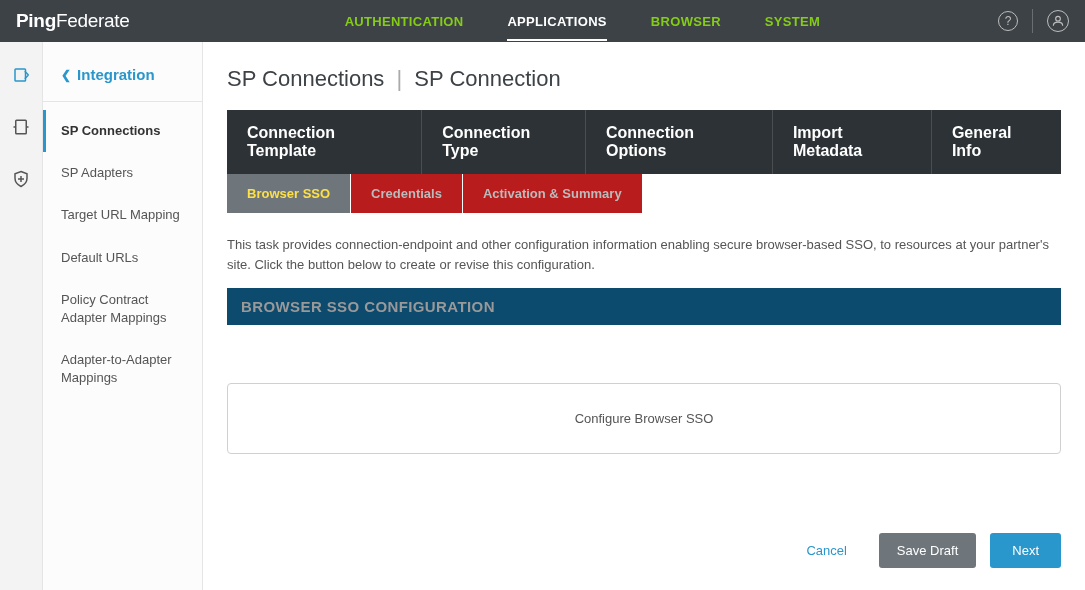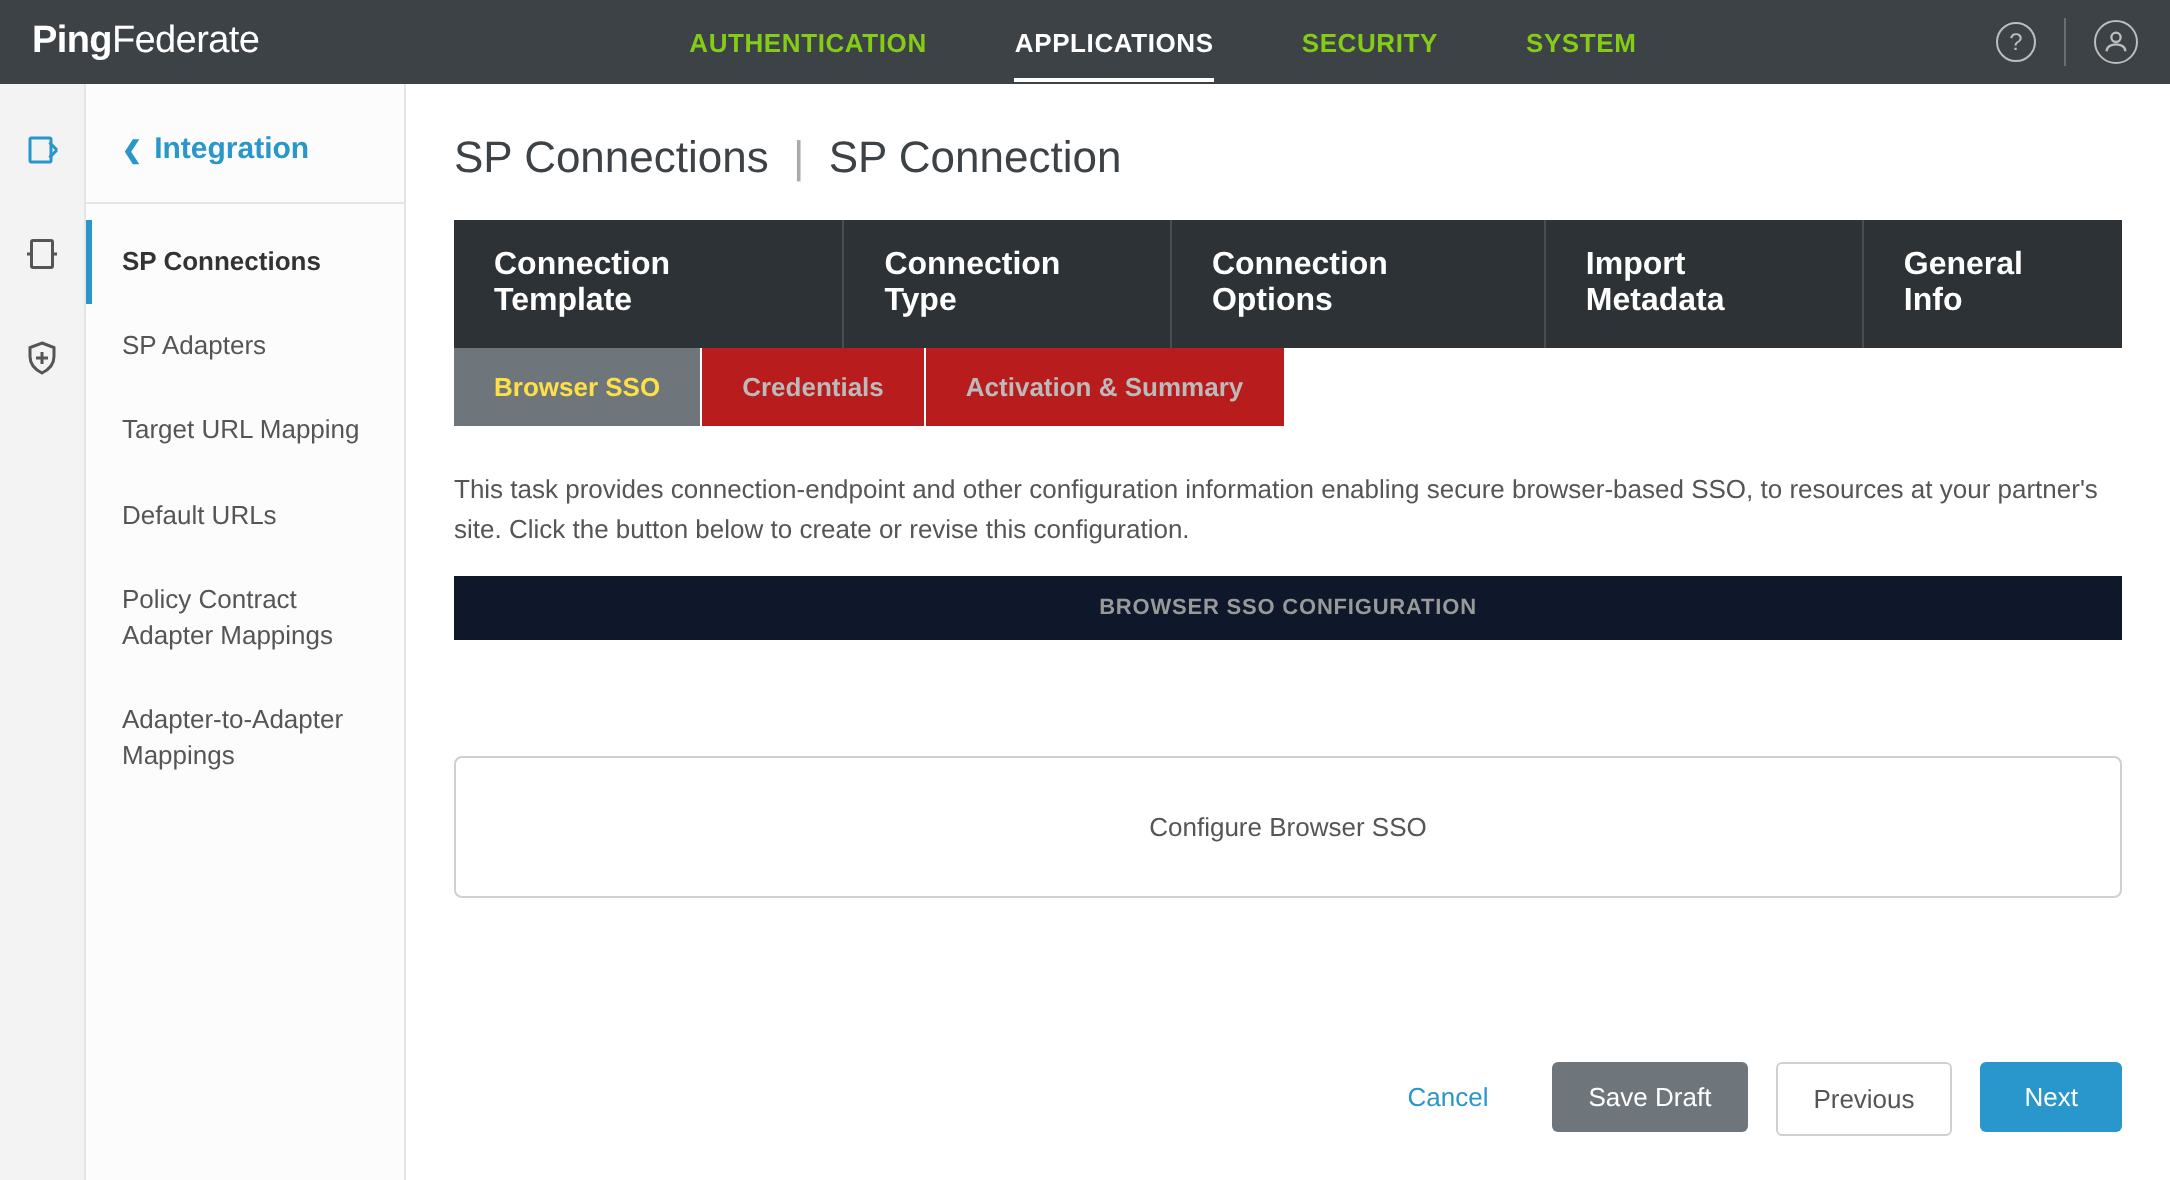--- a/index.html
+++ b/index.html
@@ -45,42 +45,42 @@
 
     
     .tabs2 { display: flex; }
     .tab2 { background: #b91c1c; color: #bbb; font-size: 13px; font-weight: 600; padding: 12px 20px; cursor: pointer; border-right: 1px solid #fff; }
     .tab2.active { background: #6e767b; color: #fde047; }
 
     
     .desc { color: #555; font-size: 13px; line-height: 1.5; margin: 22px 0 14px 0; }
 
     
-    .section-head { background: #0f172a; color: #999; font-size: 11px; font-weight: 600; letter-spacing: 0.4px; padding: 10px 14px; text-align: center; }
+    .section-head { background: #0c4a6e; color: #999; font-size: 15px; font-weight: 600; letter-spacing: 0.4px; padding: 10px 14px; }
 
     
     .config-btn { background: #fff; border: 1px solid #d0d0d0; border-radius: 4px; color: #555; font-size: 13px; padding: 27px 16px; margin-top: 58px; cursor: pointer; }
 
     
     .footer { margin-top: auto; display: flex; justify-content: flex-end; align-items: flex-start; gap: 14px; padding: 22px 0; }
     .btn { font-size: 13px; padding: 10px 18px; border-radius: 3px; cursor: pointer; border: none; }
     .btn-link { color: #2996cc; background: none; }
     .btn-gray { background: #6e767b; color: #fff; }
     .btn-white { background: #fff; color: #555; border: 1px solid #d0d0d0; }
     .btn-blue { background: #2996cc; color: #fff; padding: 10px 22px; }
   </style>
 </head>
 <body>
 
 <div class="topbar">
   <div class="logo"><span class="bold">Ping</span><span>Federate</span></div>
   <div class="nav">
     <div class="nav-item">AUTHENTICATION</div>
     <div class="nav-item active">APPLICATIONS</div>
-    <div class="nav-item">SECURITY</div>
+    <div class="nav-item">BROWSER</div>
     <div class="nav-item">SYSTEM</div>
   </div>
   <div class="topbar-right">
     <div class="help-icon">?</div>
     <div class="divider"></div>
     <div class="user-icon">
       <svg width="14" height="14" viewBox="0 0 24 24" stroke-width="2">
           <circle cx="12" cy="8" r="4"></circle>
           <path d="M4 20c0-4 4-6 8-6s8 2 8 6"></path>
         </svg>
@@ -147,17 +147,16 @@
 
     <div class="desc">This task provides connection-endpoint and other configuration information enabling secure browser-based SSO, to resources at your partner's site. Click the button below to create or revise this configuration.</div>
 
     <div class="section-head">BROWSER SSO CONFIGURATION</div>
 
     <button class="config-btn">Configure Browser SSO</button>
 
     <div class="footer">
       <button class="btn btn-link">Cancel</button>
       <button class="btn btn-gray">Save Draft</button>
-      <button class="btn btn-white">Previous</button>
       <button class="btn btn-blue">Next</button>
     </div>
   </div>
 </div>
 
 </body></html>

